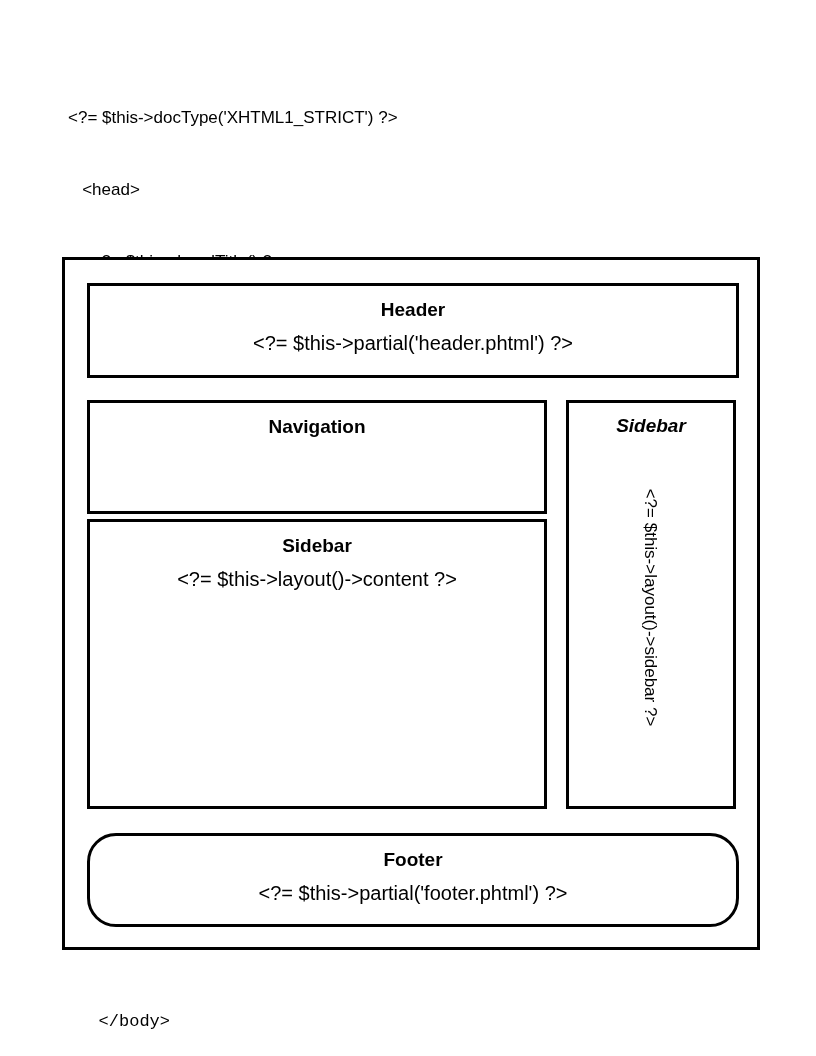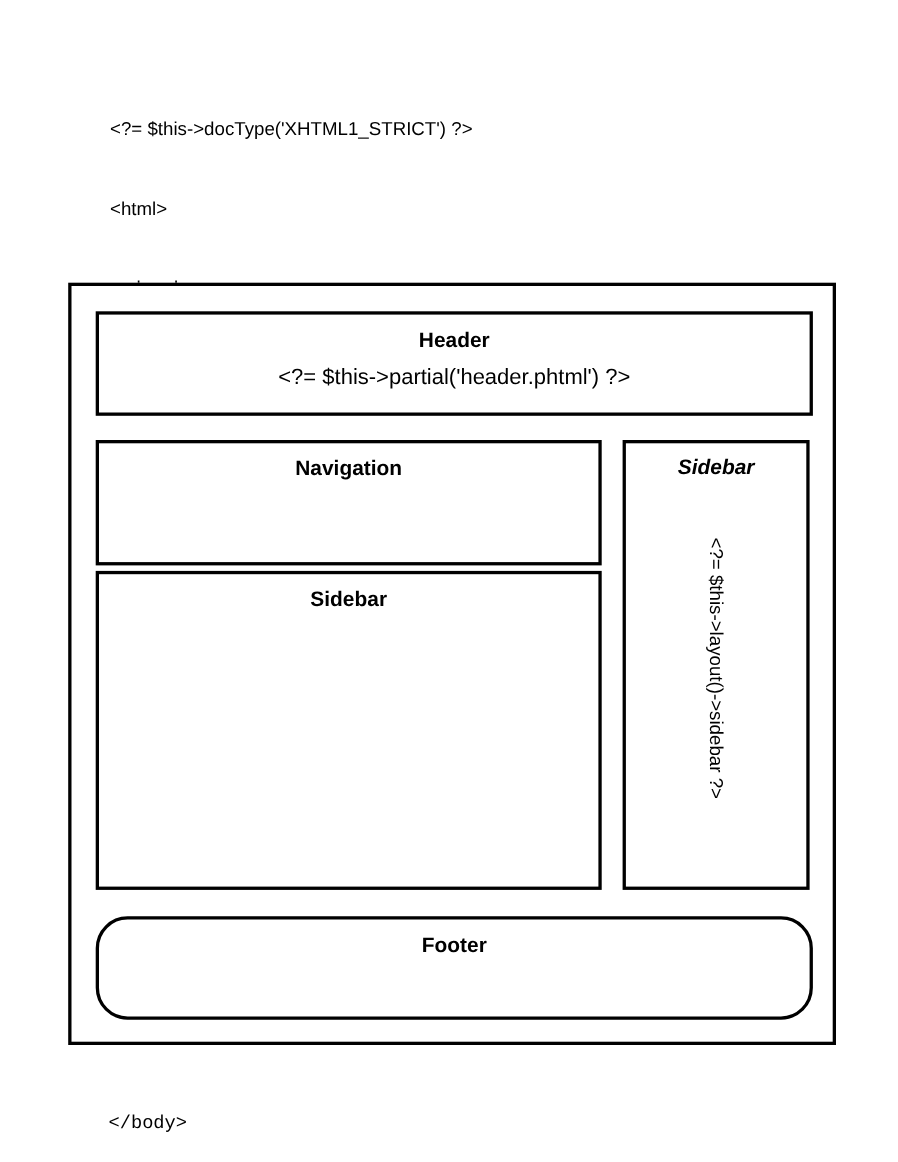--- a/index.html
+++ b/index.html
@@ -19,21 +19,21 @@
   
   #code-top {
     position: absolute;
     left: 68px;
     top: 58px;
     font-size: 17px;
     line-height: 24px;
     white-space: pre;
     color: #000;
   }
-  #code-top .code-line { white-space: pre; display: block; margin-left: 32px; }
+  #code-top .code-line { white-space: pre; display: block; }
 
   
   #code-bottom {
     position: absolute;
     left: 68px;
     top: 962px;
     font-size: 17px;
     line-height: 24px;
     white-space: pre;
     color: #000;
@@ -138,21 +138,20 @@
     width: 652px;
     height: 94px; 
     border-radius: 29px;
   }
 </style>
 </head>
 <body>
 
 <div id="code-top">
   <span class="code-line">&lt;?= $this-&gt;docType('XHTML1_STRICT') ?&gt;</span>
-  <span class="code-line">&lt;html&gt;</span>
   <span class="code-line">   &lt;head&gt;</span>
   <span class="code-line">     &lt;?= $this-&gt;headTitle() ?&gt;</span>
   <span class="code-line">     &lt;?= $this-&gt;headScript() ?&gt;</span>
   <span class="code-line">     &lt;?= $this-&gt;headStylesheet() ?&gt;</span>
   <span class="code-line">   &lt;/head&gt;</span>
   <span class="code-line">   &lt;body&gt;</span>
 </div>
 
 <div id="body-frame">
 
@@ -160,31 +159,33 @@
     <div class="box-title">Header</div>
     <div class="box-code">&lt;?= $this-&gt;partial('header.phtml') ?&gt;</div>
   </div>
 
   <div class="box" id="box-navigation">
     <div class="box-title">Navigation</div>
   </div>
 
   <div class="box" id="box-content">
     <div class="box-title">Sidebar</div>
+    <div class="box-code">&lt;?= $this-&gt;layout()-&gt;content ?&gt;</div>
   </div>
 
   <div class="box" id="box-sidebar">
     <div class="box-title">Sidebar</div>
     <div class="sidebar-rot-wrap">
       <span class="sidebar-rot">&lt;?= $this-&gt;layout()-&gt;sidebar ?&gt;</span>
     </div>
   </div>
 
   <div class="box" id="box-footer">
     <div class="box-title">Footer</div>
+    <div class="box-code">&lt;?= $this-&gt;partial('footer.phtml') ?&gt;</div>
   </div>
 
 </div>
 
 <div id="code-bottom">
   <span class="code-line">   &lt;/body&gt;</span>
   
 </div>
 
 </body></html>

